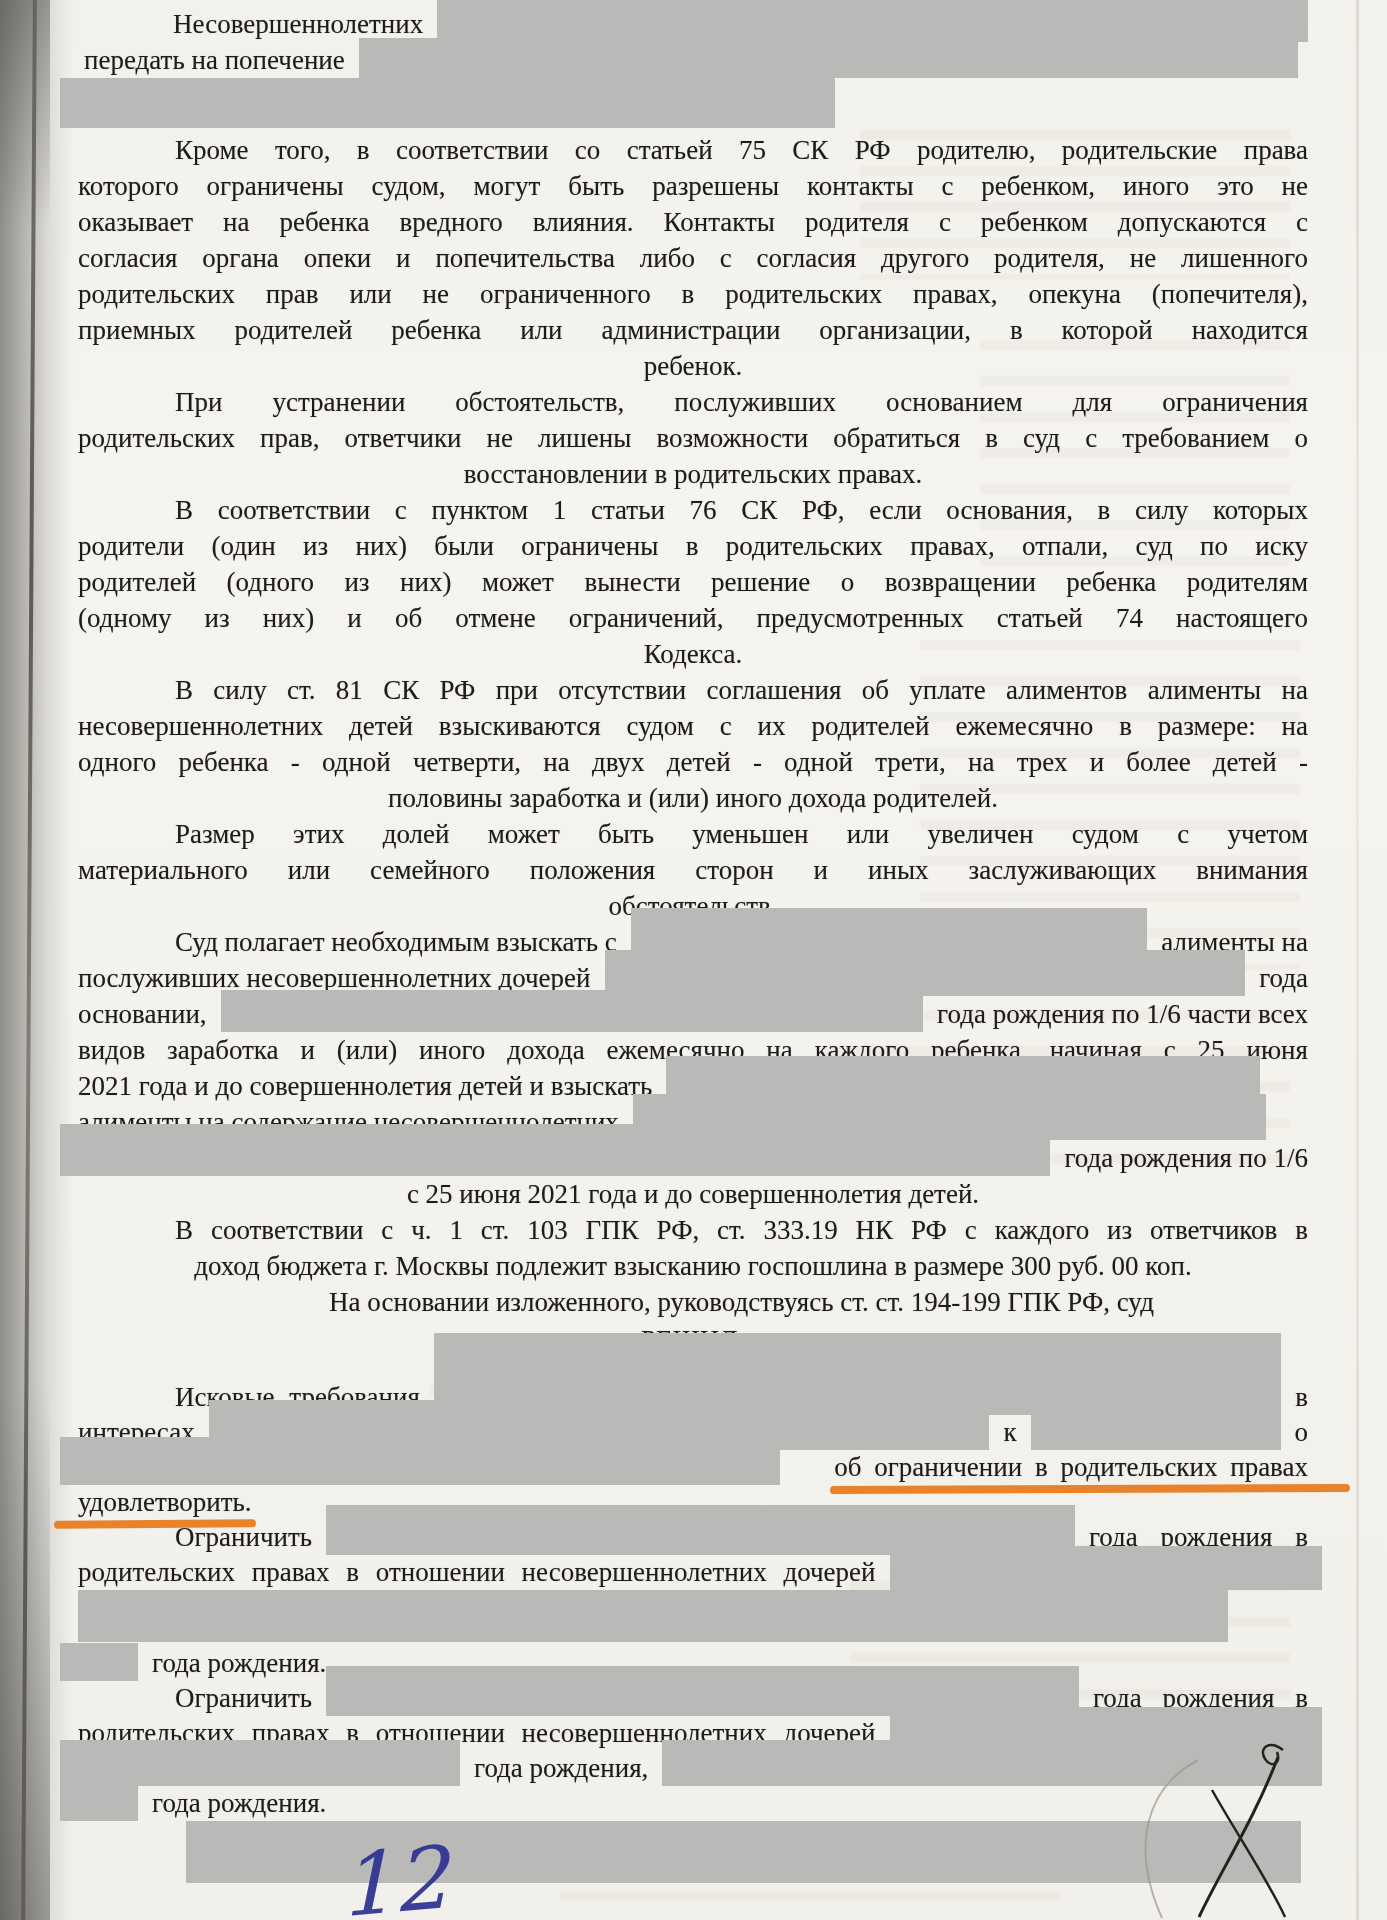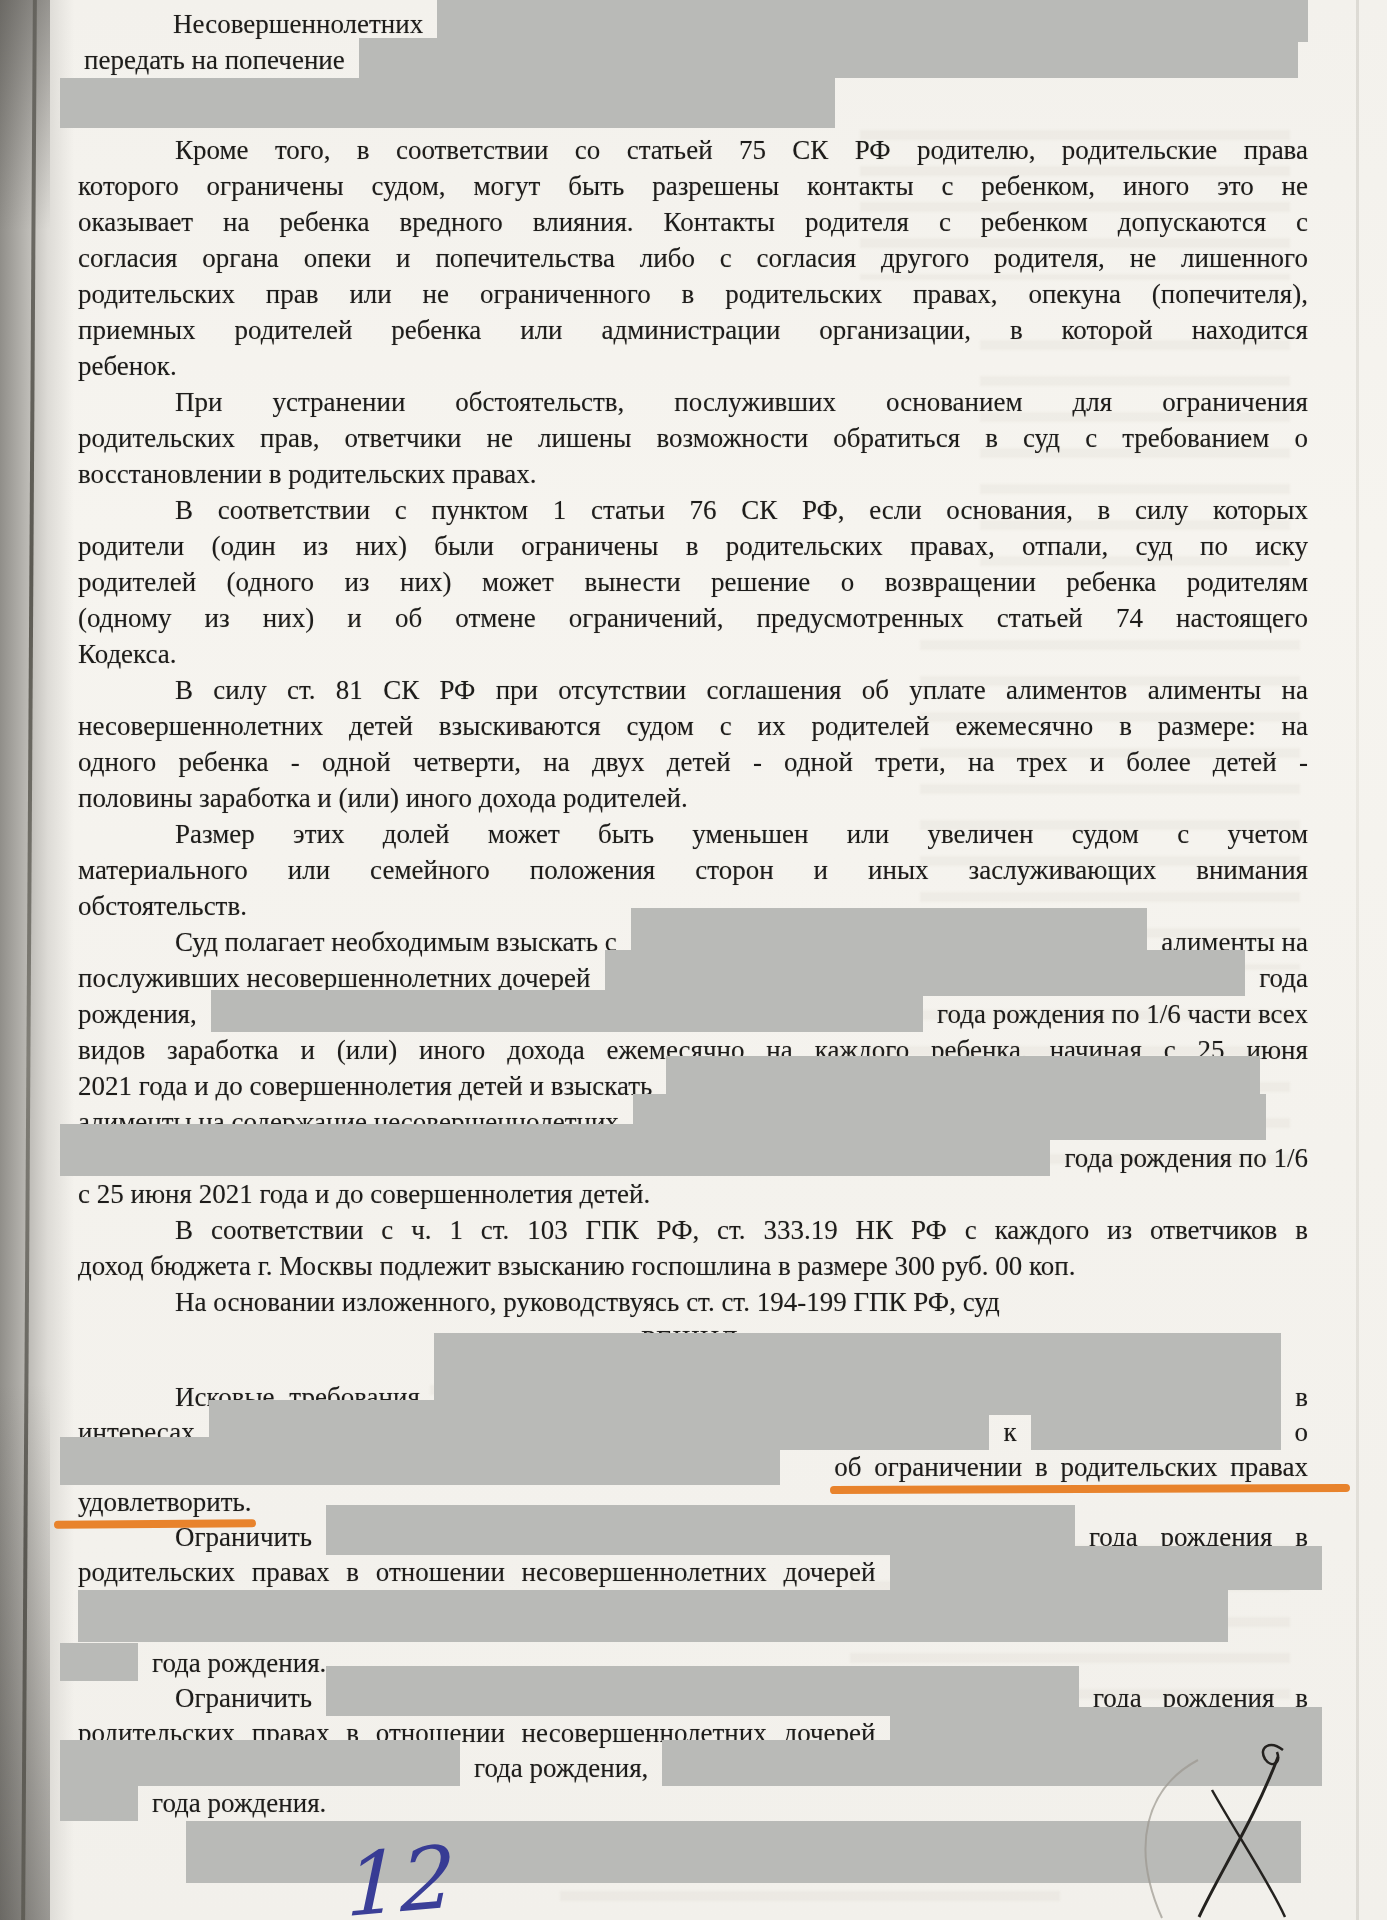--- a/index.html
+++ b/index.html
@@ -27,21 +27,21 @@
   .g4{left:820px;top:1010px;width:470px;height:170px;}
   .g5{left:430px;top:1385px;width:520px;height:70px;}
   .g6{left:850px;top:1545px;width:440px;height:160px;}
   .g7{left:560px;top:1855px;width:500px;height:60px;}
   
   .doc{position:absolute;left:78px;top:6px;width:1230px;z-index:6;
        font-size:27px;text-shadow:0 0 1px rgba(45,42,38,.35);}
   .line{height:36px;line-height:36px;position:relative;white-space:nowrap;}
   .s2{height:35px;line-height:35px;}
   .jall{text-align:justify;text-align-last:justify;white-space:normal;}
-  .left{text-align:left;}
+  .left{text-align:center;}
   .center{text-align:center;text-align-last:center;}
   .flexline{display:flex;align-items:flex-end;justify-content:space-between;column-gap:14px;}
   .flexline.fstart{justify-content:flex-start;}
   .flexline .txt{white-space:nowrap;}
   .red{background:#b9bab7;flex:0 0 auto;}
   .rblock{background:#b9bab7;position:relative;z-index:6;}
   .spacer{position:relative;}
   
   .u{position:relative;}
   .u::after{content:'';position:absolute;height:8px;background:#e8832c;border-radius:4px;z-index:7;}
@@ -101,21 +101,21 @@
         <span class="txt">Суд полагает необходимым взыскать с</span>
         <span class="red" style="height: 52px; flex: 1 1 0px;"></span>
         <span class="txt">алименты на</span>
       </div>
       <div class="line flexline">
         <span class="txt">послуживших несовершеннолетних дочерей</span>
         <span class="red" style="height: 46px; flex: 1 1 0px;"></span>
         <span class="txt">года</span>
       </div>
       <div class="line flexline">
-        <span class="txt">рождения,</span>
+        <span class="txt">основании,</span>
         <span class="red" style="height: 42px; flex: 1 1 0px;"></span>
         <span class="txt">года рождения по 1/6 части всех</span>
       </div>
       <div class="line jall">видов заработка и (или) иного дохода ежемесячно на каждого ребенка, начиная с 25 июня</div>
       <div class="line flexline">
         <span class="txt">2021 года и до совершеннолетия детей и взыскать</span>
         <span class="red" style="height: 48px; flex: 1 1 0px; margin-right: 48px;"></span>
       </div>
       <div class="line flexline">
         <span class="txt">алименты на содержание несовершеннолетних</span>

